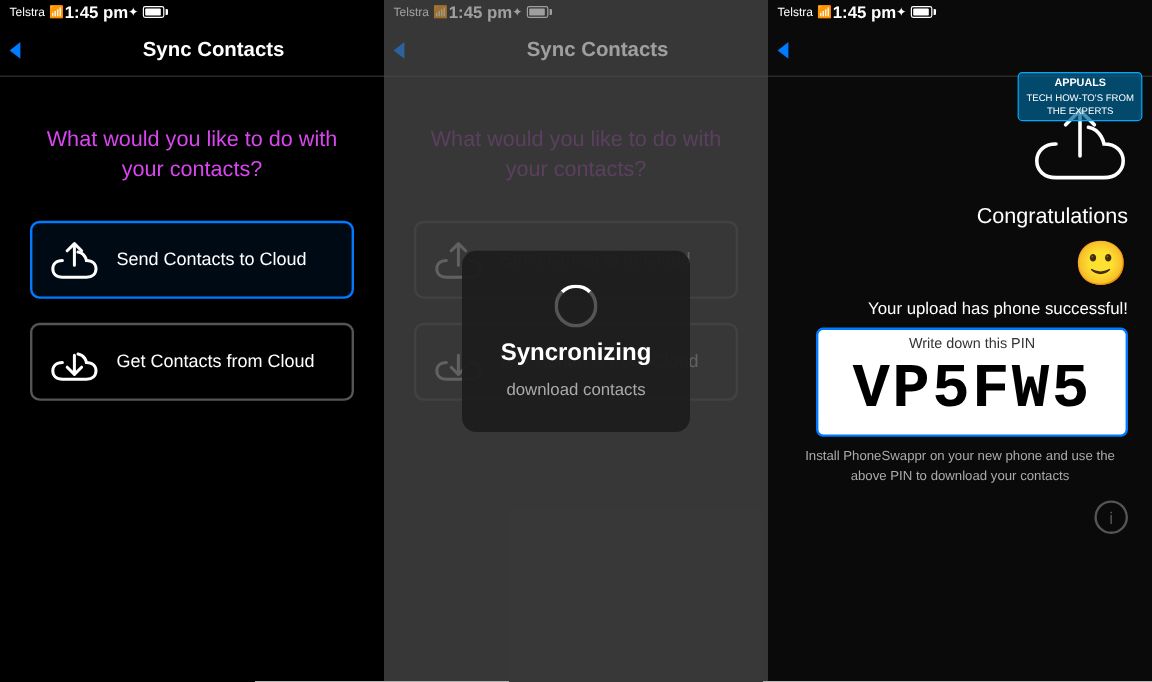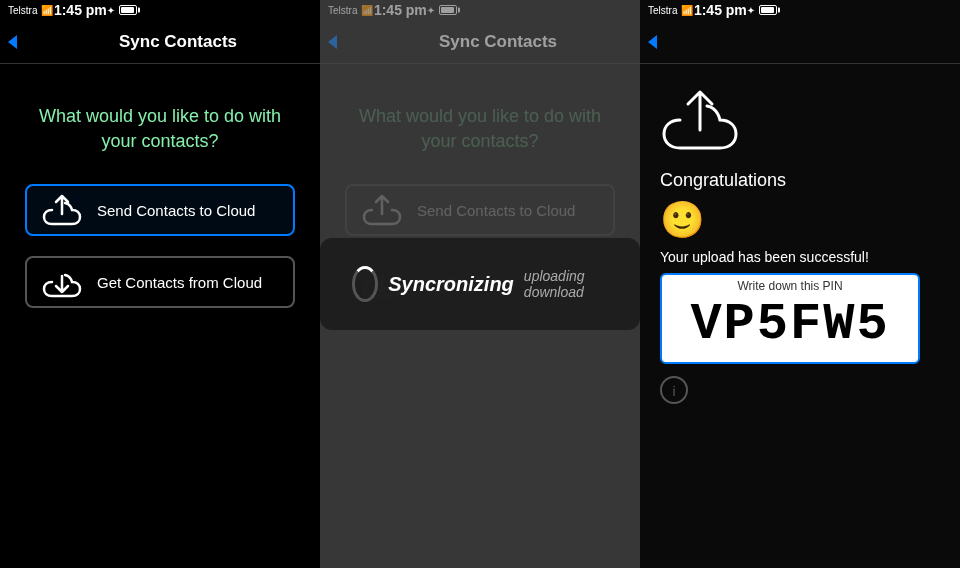--- a/index.html
+++ b/index.html
@@ -86,31 +86,31 @@
       flex: 1;
       display: flex;
       flex-direction: column;
       align-items: center;
       justify-content: flex-start;
       padding: 40px 20px 20px;
     }
 
     
     .question-text {
-      color: #86efac;
+      color: #d946ef;
       font-size: 18px;
       text-align: center;
       line-height: 1.4;
       margin-bottom: 30px;
     }
 
     
     .option-btn {
       width: 270px;
-      height: 52px;
+      height: 65px;
       border: 2px solid #007AFF;
       border-radius: 8px;
       background: transparent;
       display: flex;
       align-items: center;
       padding: 0 15px;
       gap: 15px;
       cursor: pointer;
       margin-bottom: 20px;
     }
@@ -135,43 +135,42 @@
       display: flex;
       align-items: center;
       justify-content: center;
       z-index: 10;
     }
     .sync-modal {
       background: rgba(30,30,30,0.97);
       border-radius: 12px;
       padding: 28px 32px 28px 32px;
       display: flex;
-      flex-direction: row;
+      flex-direction: column;
       align-items: center;
       gap: 10px;
       min-width: 190px;
-      font-style: italic;
     }
     .spinner {
       width: 36px; height: 36px;
       border: 3px solid #555;
       border-top-color: #fff;
       border-radius: 50%;
       animation: spin 0.8s linear infinite;
     }
     @keyframes spin { to { transform: rotate(360deg); } }
     .sync-title { color: #fff; font-size: 20px; font-weight: 700; }
     .sync-subtitle { color: #aaa; font-size: 14px; }
 
     
     .p3-content {
       flex: 1;
       display: flex;
       flex-direction: column;
-      align-items: flex-start;
+      align-items: flex-end;
       padding: 20px 20px 10px;
       gap: 8px;
     }
     .p3-congrats { color: #fff; font-size: 18px; font-weight: 500; margin-top: 6px; }
     .p3-subtitle { color: #fff; font-size: 14px; text-align: center; }
     .smiley { font-size: 36px; }
     .pin-box {
       width: 260px;
       border: 2px solid #007AFF;
       border-radius: 6px;
@@ -301,21 +300,21 @@
         <path d="M10 18 C5 18 2 21 2 25 C2 29 5 32 10 32 L30 32 C35 32 38 29 38 25 C38 21 35 18 30 18" stroke="white" stroke-width="2.5" stroke-linecap="round" fill="none"></path>
       </svg>
       <span class="option-label">Get Contacts from Cloud</span>
     </div>
   </div>
 
   <div class="overlay-dim">
     <div class="sync-modal">
       <div class="spinner"></div>
       <div class="sync-title">Syncronizing</div>
-      <div class="sync-subtitle">uploading download</div>
+      <div class="sync-subtitle">download contacts</div>
     </div>
   </div>
 </div>
 
 <div class="panel panel-dark2" style="position:relative;">
 
   <div class="status-bar">
     <div class="status-left">
       <span class="status-text">Telstra</span>
       <span class="wifi-icon">📶</span>
@@ -328,35 +327,41 @@
       </div>
     </div>
   </div>
 
   <div class="nav-bar">
     <div class="nav-back">
       <div class="nav-back-chevron"></div>
     </div>
   </div>
 
+  <div class="watermark">
+    <div style="font-weight:700;font-size:9px;">APPUALS</div>
+    <div>TECH HOW-TO'S FROM</div>
+    <div>THE EXPERTS</div>
+  </div>
 
   <div class="p3-content">
 
     <svg width="80" height="70" viewBox="0 0 80 70" fill="none" style="margin-bottom:2px;">
       <path d="M40 8 L40 46 M28 20 L40 8 L52 20" stroke="white" stroke-width="3" stroke-linecap="round" stroke-linejoin="round" fill="none"></path>
       <path d="M20 36 C10 36 4 42 4 50 C4 58 10 64 20 64 L60 64 C70 64 76 58 76 50 C76 42 70 36 60 36 C60 36 58 24 47 22" stroke="white" stroke-width="3" stroke-linecap="round" fill="none"></path>
     </svg>
 
     <div class="p3-congrats">Congratulations</div>
     <div class="smiley">🙂</div>
-    <div class="p3-subtitle">Your upload has been successful!</div>
+    <div class="p3-subtitle">Your upload has phone successful!</div>
 
     <div class="pin-box">
       <div class="pin-label">Write down this PIN</div>
       <div class="pin-code">VP5FW5</div>
     </div>
 
+    <div class="p3-footer">Install PhoneSwappr on your new phone and use the above PIN to download your contacts</div>
 
     <div class="info-btn">
       <span>ℹ</span>
     </div>
   </div>
 </div>
 
 </body></html>

